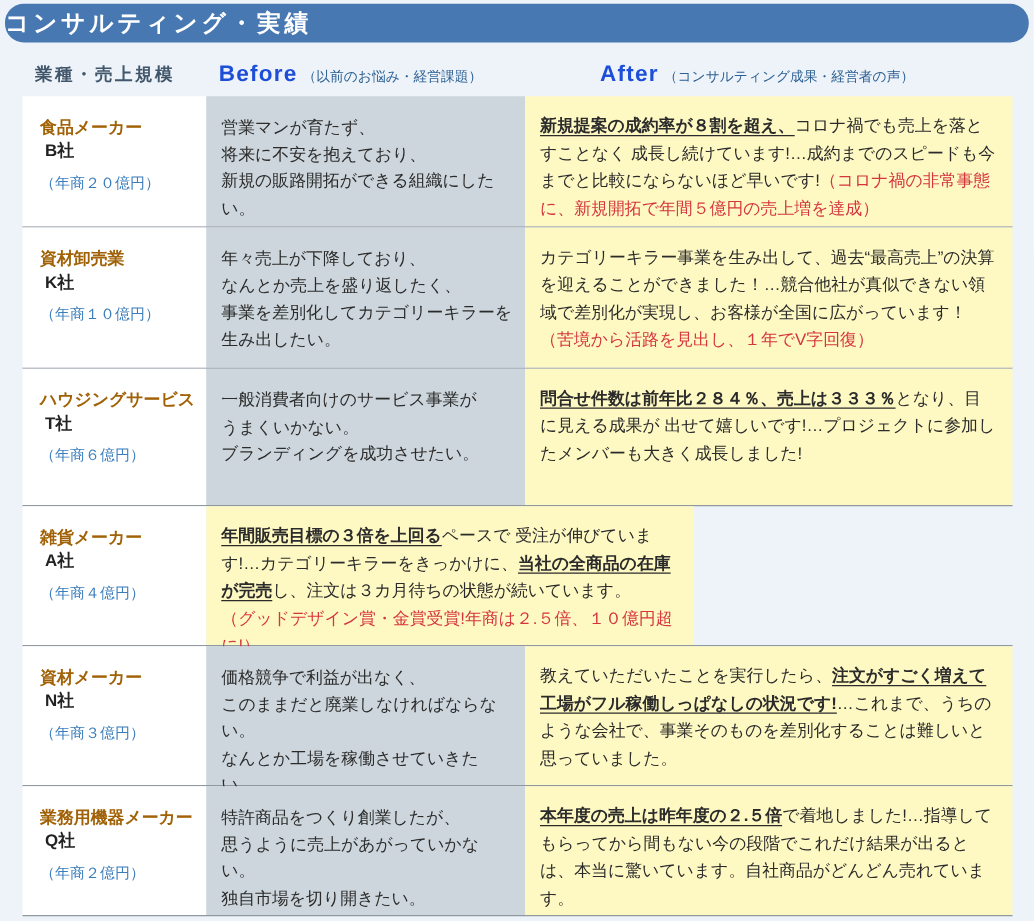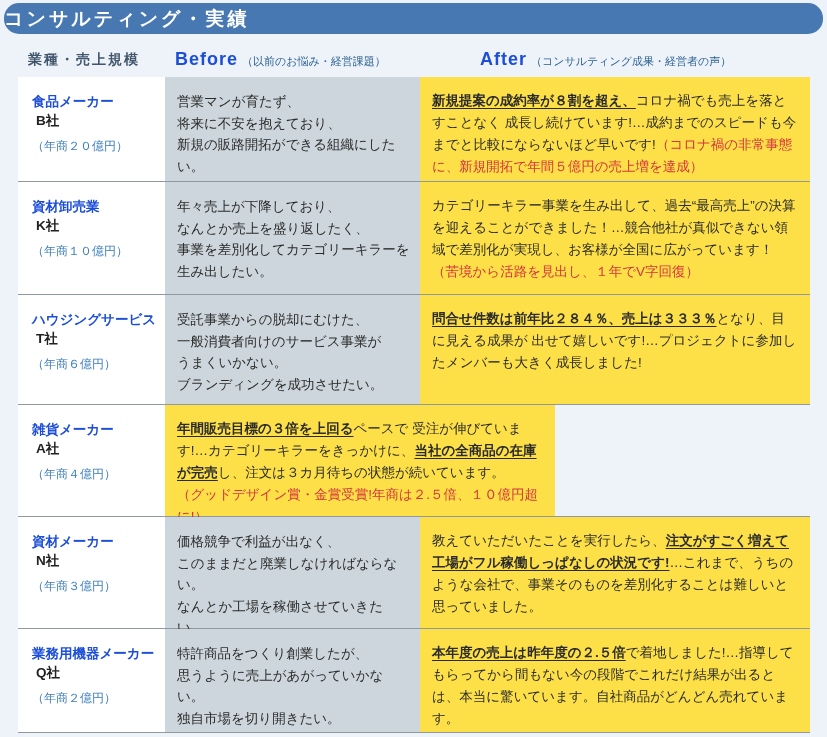--- a/index.html
+++ b/index.html
@@ -26,22 +26,22 @@
   .ch-sub{font-size:11px;color:#2c6093;margin-left:4px;}
   .table{
     position:absolute;top:77px;left:18px;width:792px;bottom:4px;
     display:flex;flex-direction:column;
   }
   .row{display:flex;border-bottom:1.5px solid #9098a0;box-sizing:border-box;}
   .row:last-child{flex:1;}
   .cell{box-sizing:border-box;}
   .cell-industry{width:147px;background:#ffffff;padding:16px 6px 8px 14px;}
   .cell-before{width:255px;background:#cdd6dc;padding:14px 10px 8px 12px;font-size:13.5px;line-height:1.6;}
-  .cell-after{width:390px;background:#fde047;padding:13px 13px 8px 12px;font-size:13.5px;line-height:1.63;}
-  .company-name{font-size:13.5px;font-weight:bold;color:#1d4ed8;line-height:1.4;}
+  .cell-after{width:390px;background:#fef9c3;padding:13px 13px 8px 12px;font-size:13.5px;line-height:1.63;}
+  .company-name{font-size:13.5px;font-weight:bold;color:#a16207;line-height:1.4;}
   .company-code{font-size:13.5px;font-weight:bold;color:#222;line-height:1.4;padding-left:4px;}
   .company-revenue{font-size:12px;color:#3b7dbd;margin-top:7px;}
   .seg-em{font-weight:bold;text-decoration:underline;text-underline-offset:3px;}
   .seg-red{color:#d5353f;}
 </style>
 </head>
 <body>
 
 <div class="page">
 
@@ -87,21 +87,20 @@
         </div>
         <div class="cell cell-after"><span class="">カテゴリーキラー事業を生み出して、過去“最高売上”の決算を迎えることができました！…競合他社が真似できない領域で差別化が実現し、お客様が全国に広がっています！</span><br><span class="seg-red">（苦境から活路を見出し、１年でV字回復）</span></div>
       </div>
       <div class="row" style="min-height: 110px;">
         <div class="cell cell-industry">
           <div class="company-name">ハウジングサービス</div>
           <div class="company-code">T社</div>
           <div class="company-revenue">（年商６億円）</div>
         </div>
         <div class="cell cell-before">
-          <div>受託事業からの脱却にむけた、</div>
           <div>一般消費者向けのサービス事業が</div>
           <div>うまくいかない。</div>
           <div>ブランディングを成功させたい。</div>
         </div>
         <div class="cell cell-after"><span class="seg-em">問合せ件数は前年比２８４％、売上は３３３％</span><span class="">となり、目に見える成果が 出せて嬉しいです!…プロジェクトに参加したメンバーも大きく成長しました!</span></div>
       </div>
       <div class="row" style="min-height: 112px;">
         <div class="cell cell-industry">
           <div class="company-name">雑貨メーカー</div>
           <div class="company-code">A社</div>

